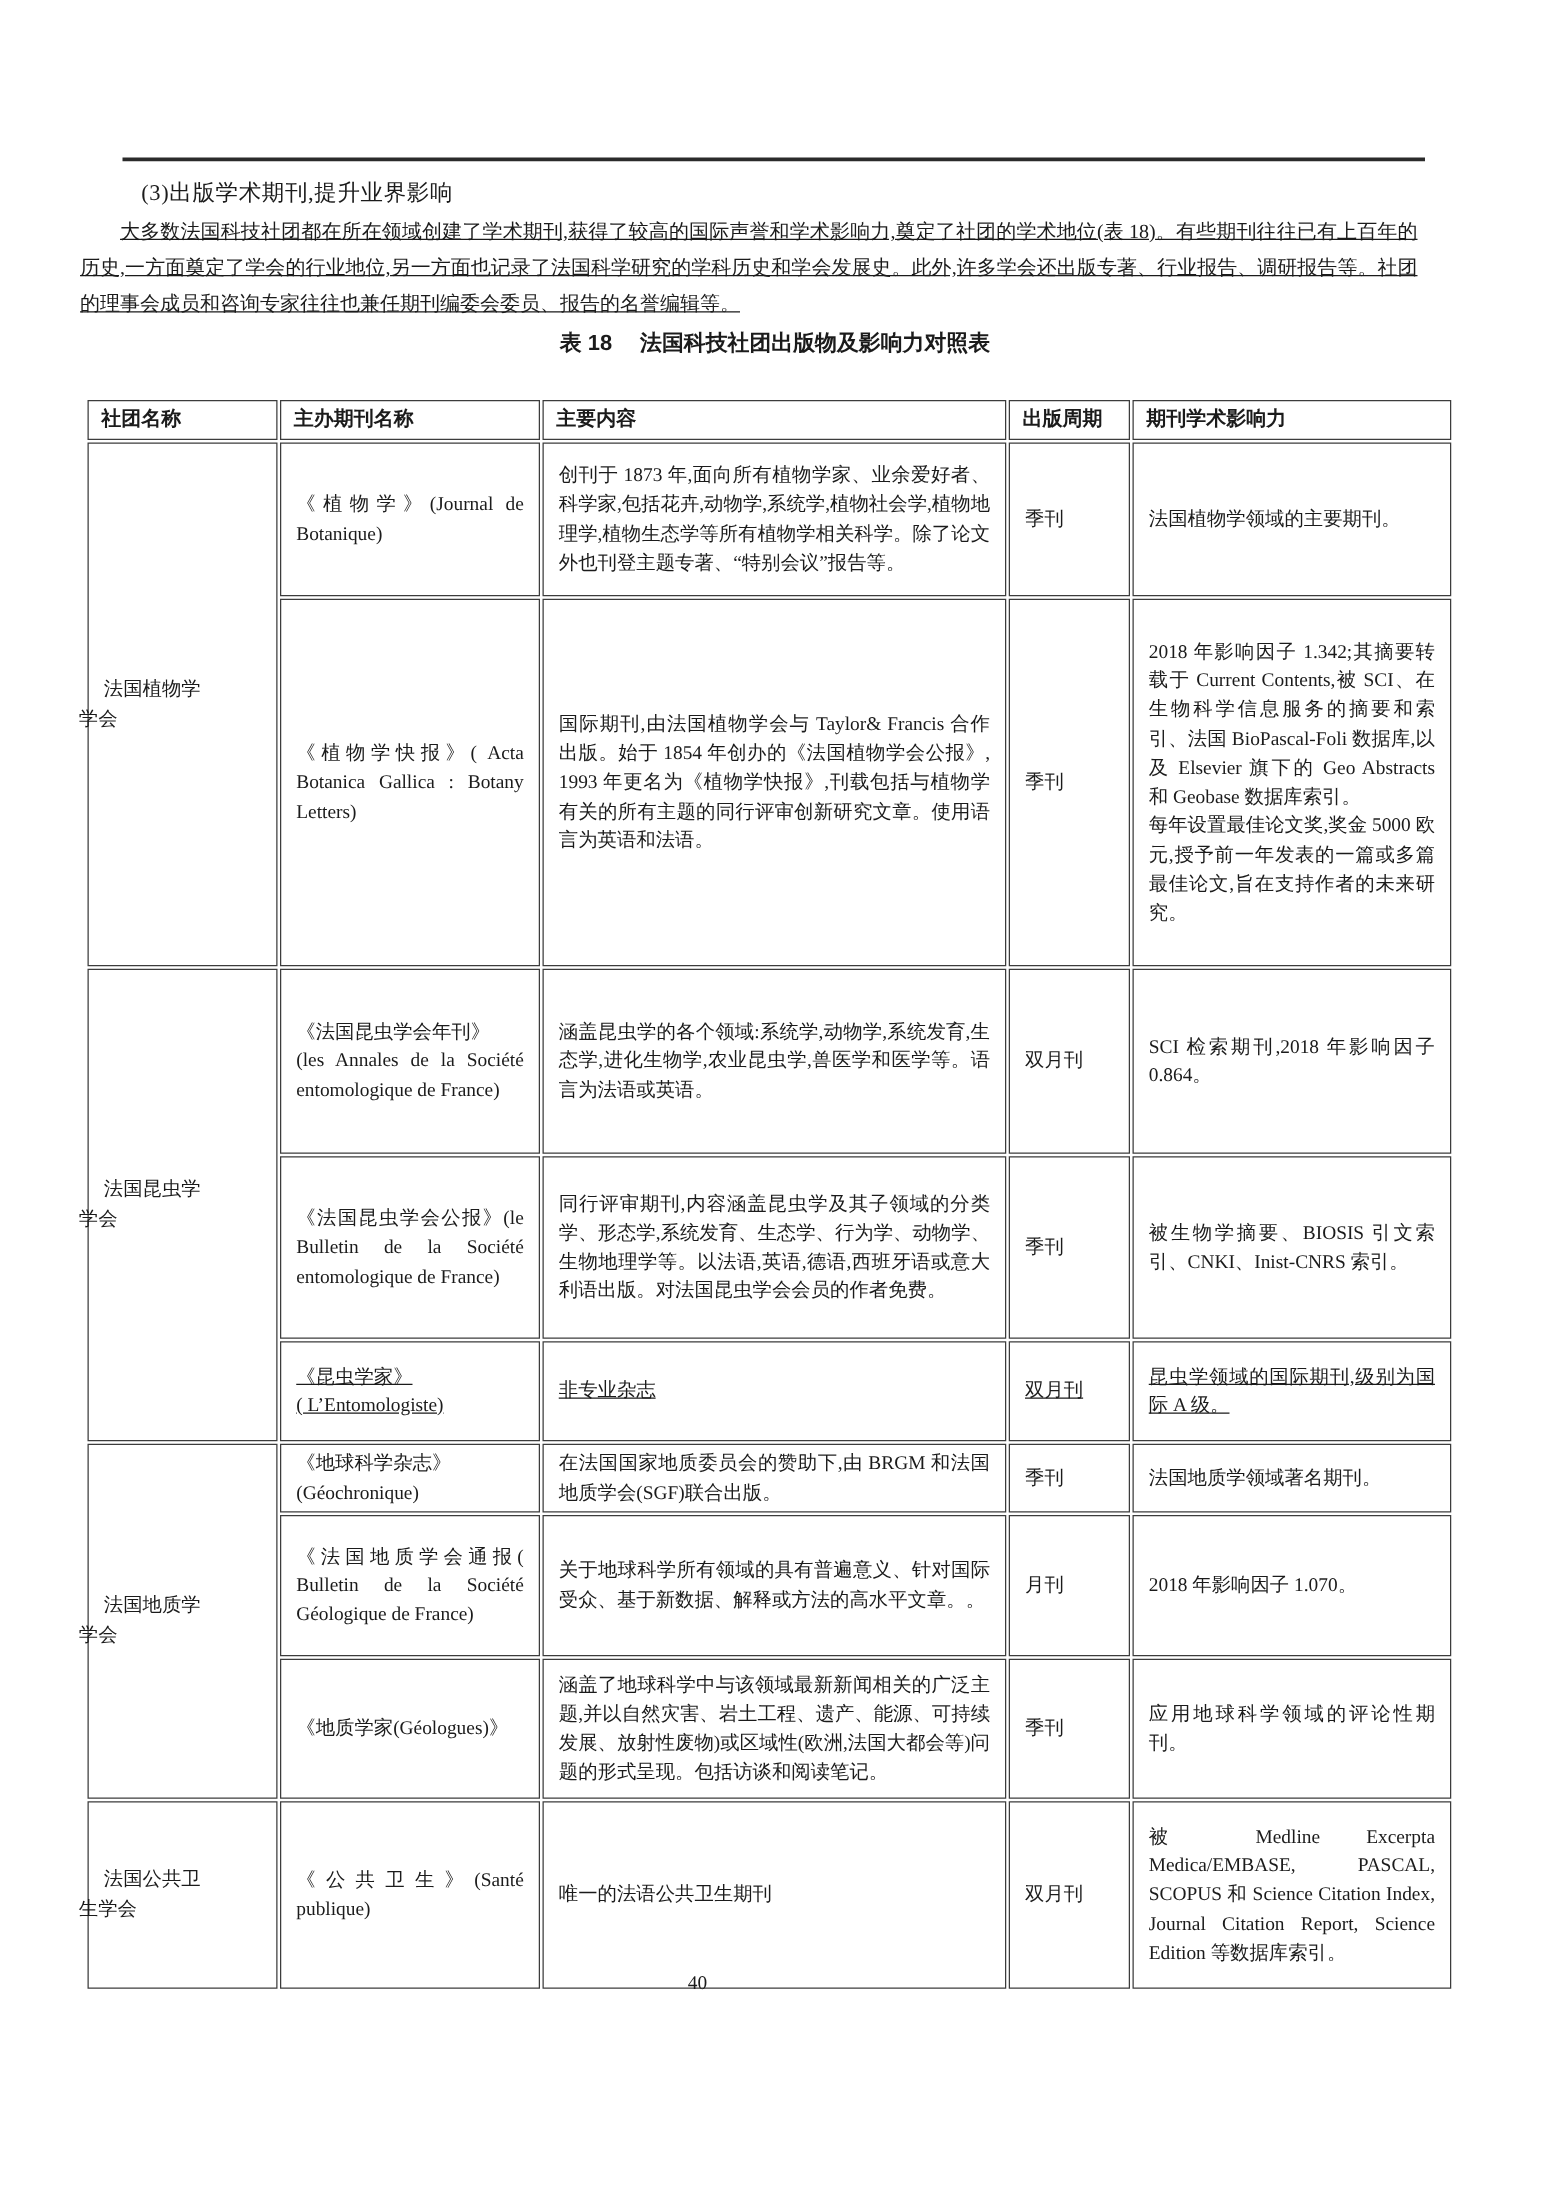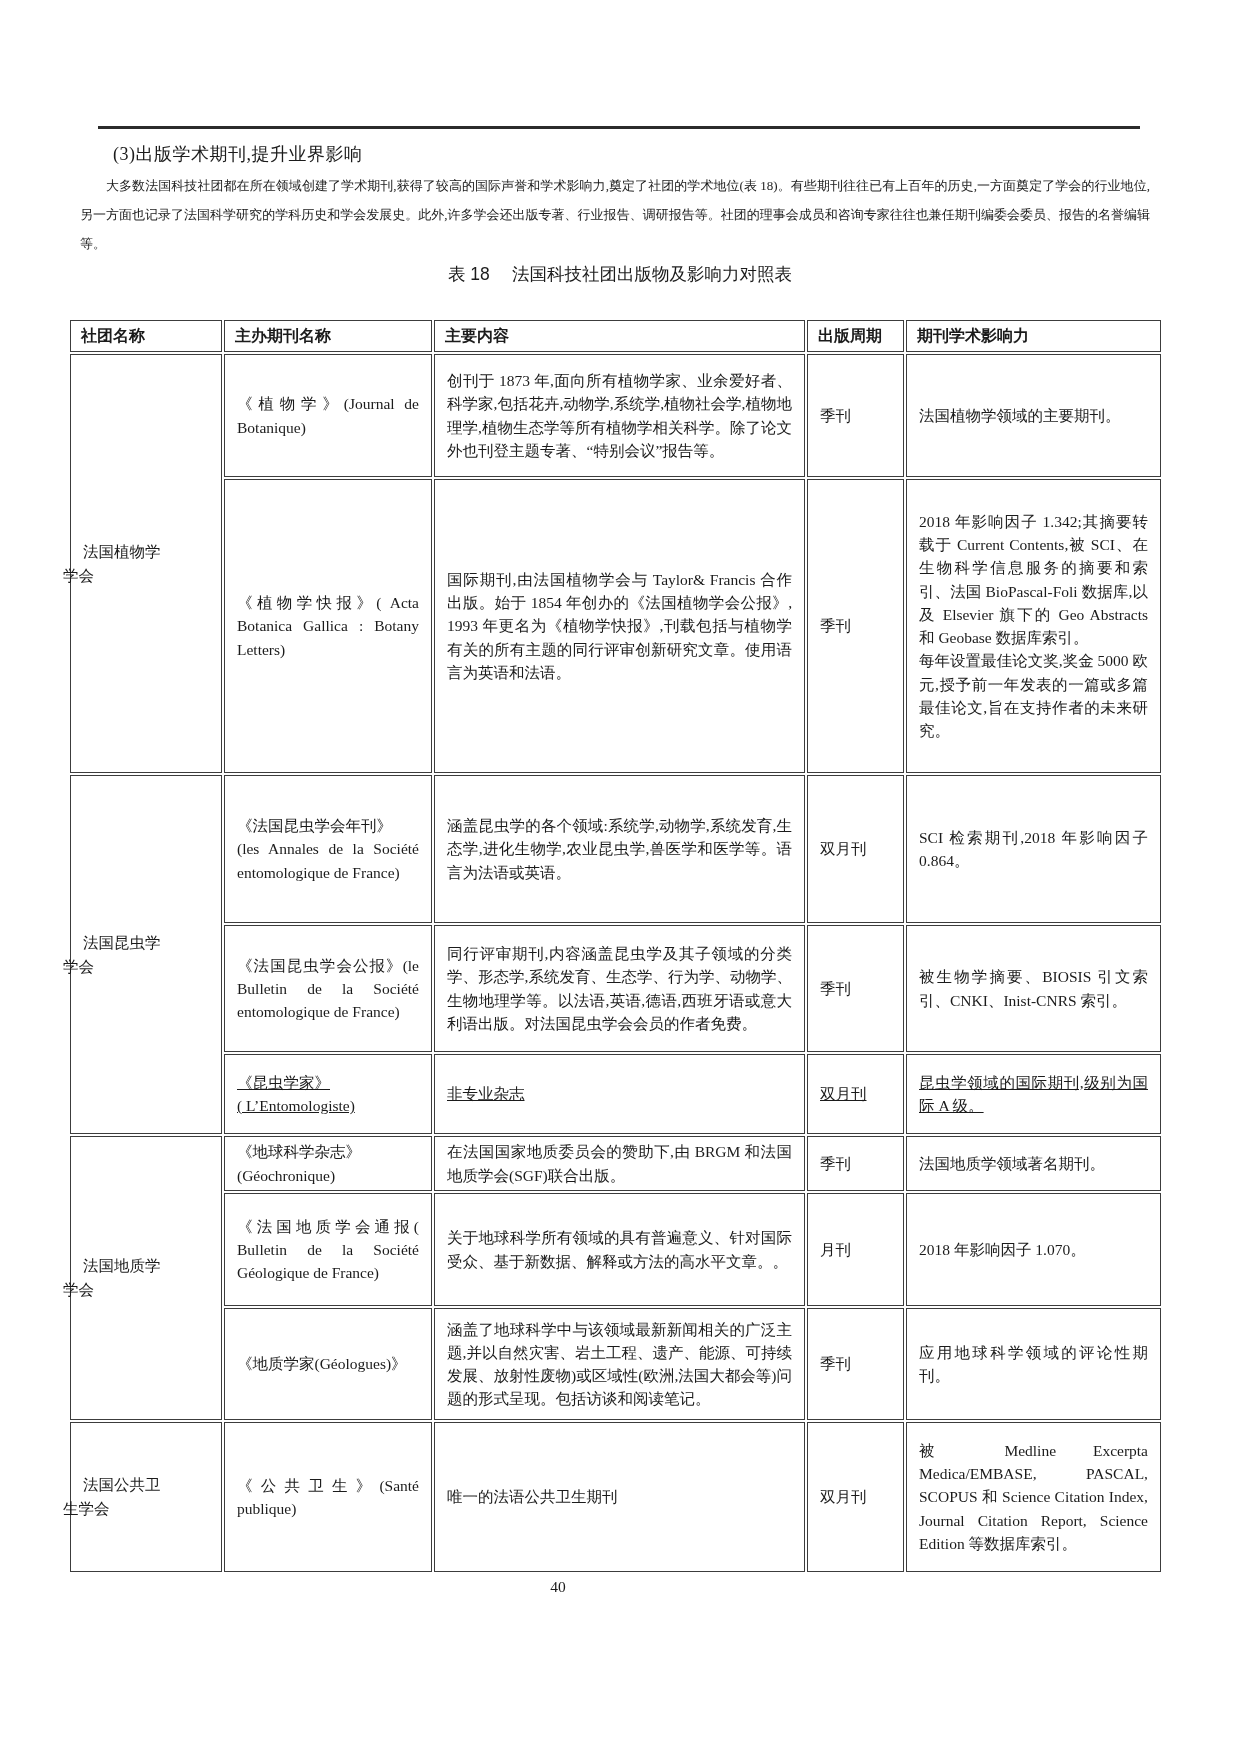--- a/index.html
+++ b/index.html
@@ -4,47 +4,47 @@
 <style>
   html,body{margin:0;padding:0;background:#ffffff;}
   body{
     width:1240px;height:1753px;position:relative;
     font-family:"Liberation Serif","DejaVu Serif",serif;
     color:#1b1b1b;
   }
   .top-rule{position:absolute;left:98px;top:126px;width:1042px;height:3px;background:#2b2b2b;}
   .section-heading{position:absolute;left:113px;top:142px;font-size:18px;letter-spacing:0.5px;}
   .body-paragraph{
-    position:absolute;left:80px;top:171px;width:1070px;
-    font-size:13px;line-height:29px;text-align:justify;text-indent:2em;
+    position:absolute;left:64px;top:171px;width:1070px;
+    font-size:16px;line-height:29px;text-align:justify;text-indent:2em;text-decoration:underline;
   }
   .table-caption{
     position:absolute;left:0;top:262px;width:1240px;text-align:center;
-    font-family:"Liberation Sans","DejaVu Sans",sans-serif;font-weight:normal;font-size:17.5px;
+    font-family:"Liberation Sans","DejaVu Sans",sans-serif;font-weight:bold;font-size:17.5px;
   }
   table.pub-table{
     position:absolute;left:68px;top:318px;width:1095px;
     border-collapse:separate;border-spacing:2px;table-layout:fixed;
   }
   .pub-table th,.pub-table td{
     border:1px solid #3c3c3c;vertical-align:middle;
     font-size:15.5px;line-height:1.5;overflow:visible;
     padding:2px 12px;box-sizing:border-box;margin-top:46px;
   }
   .pub-table th{
     font-family:"Liberation Sans","DejaVu Sans",sans-serif;
     font-weight:bold;font-size:16px;text-align:left;height:30px;padding:3px 10px;
   }
   td.society{padding:0;}
   .soc{display:block;width:100px;margin-left:-8px;text-indent:20px;line-height:24px;}
   td.journal,td.content,td.impact{white-space:pre-line;text-align:justify;}
   td.period{}
   
   tr.r1{height:123px;} tr.r2{height:294px;} tr.r3{height:148px;}
-  tr.r4{height:127px;} tr.r5{height:80px;text-decoration:underline;}  tr.r6{height:55px;}
+  tr.r4{height:146px;} tr.r5{height:80px;text-decoration:underline;}  tr.r6{height:55px;}
   tr.r7{height:113px;} tr.r8{height:112px;} tr.r9{height:150px;}
   .page-number{
     position:absolute;left:0;top:1578px;width:1116px;text-align:center;font-size:15.5px;
   }
 </style>
 </head>
 <body>
 
 <div class="top-rule"></div>
 

